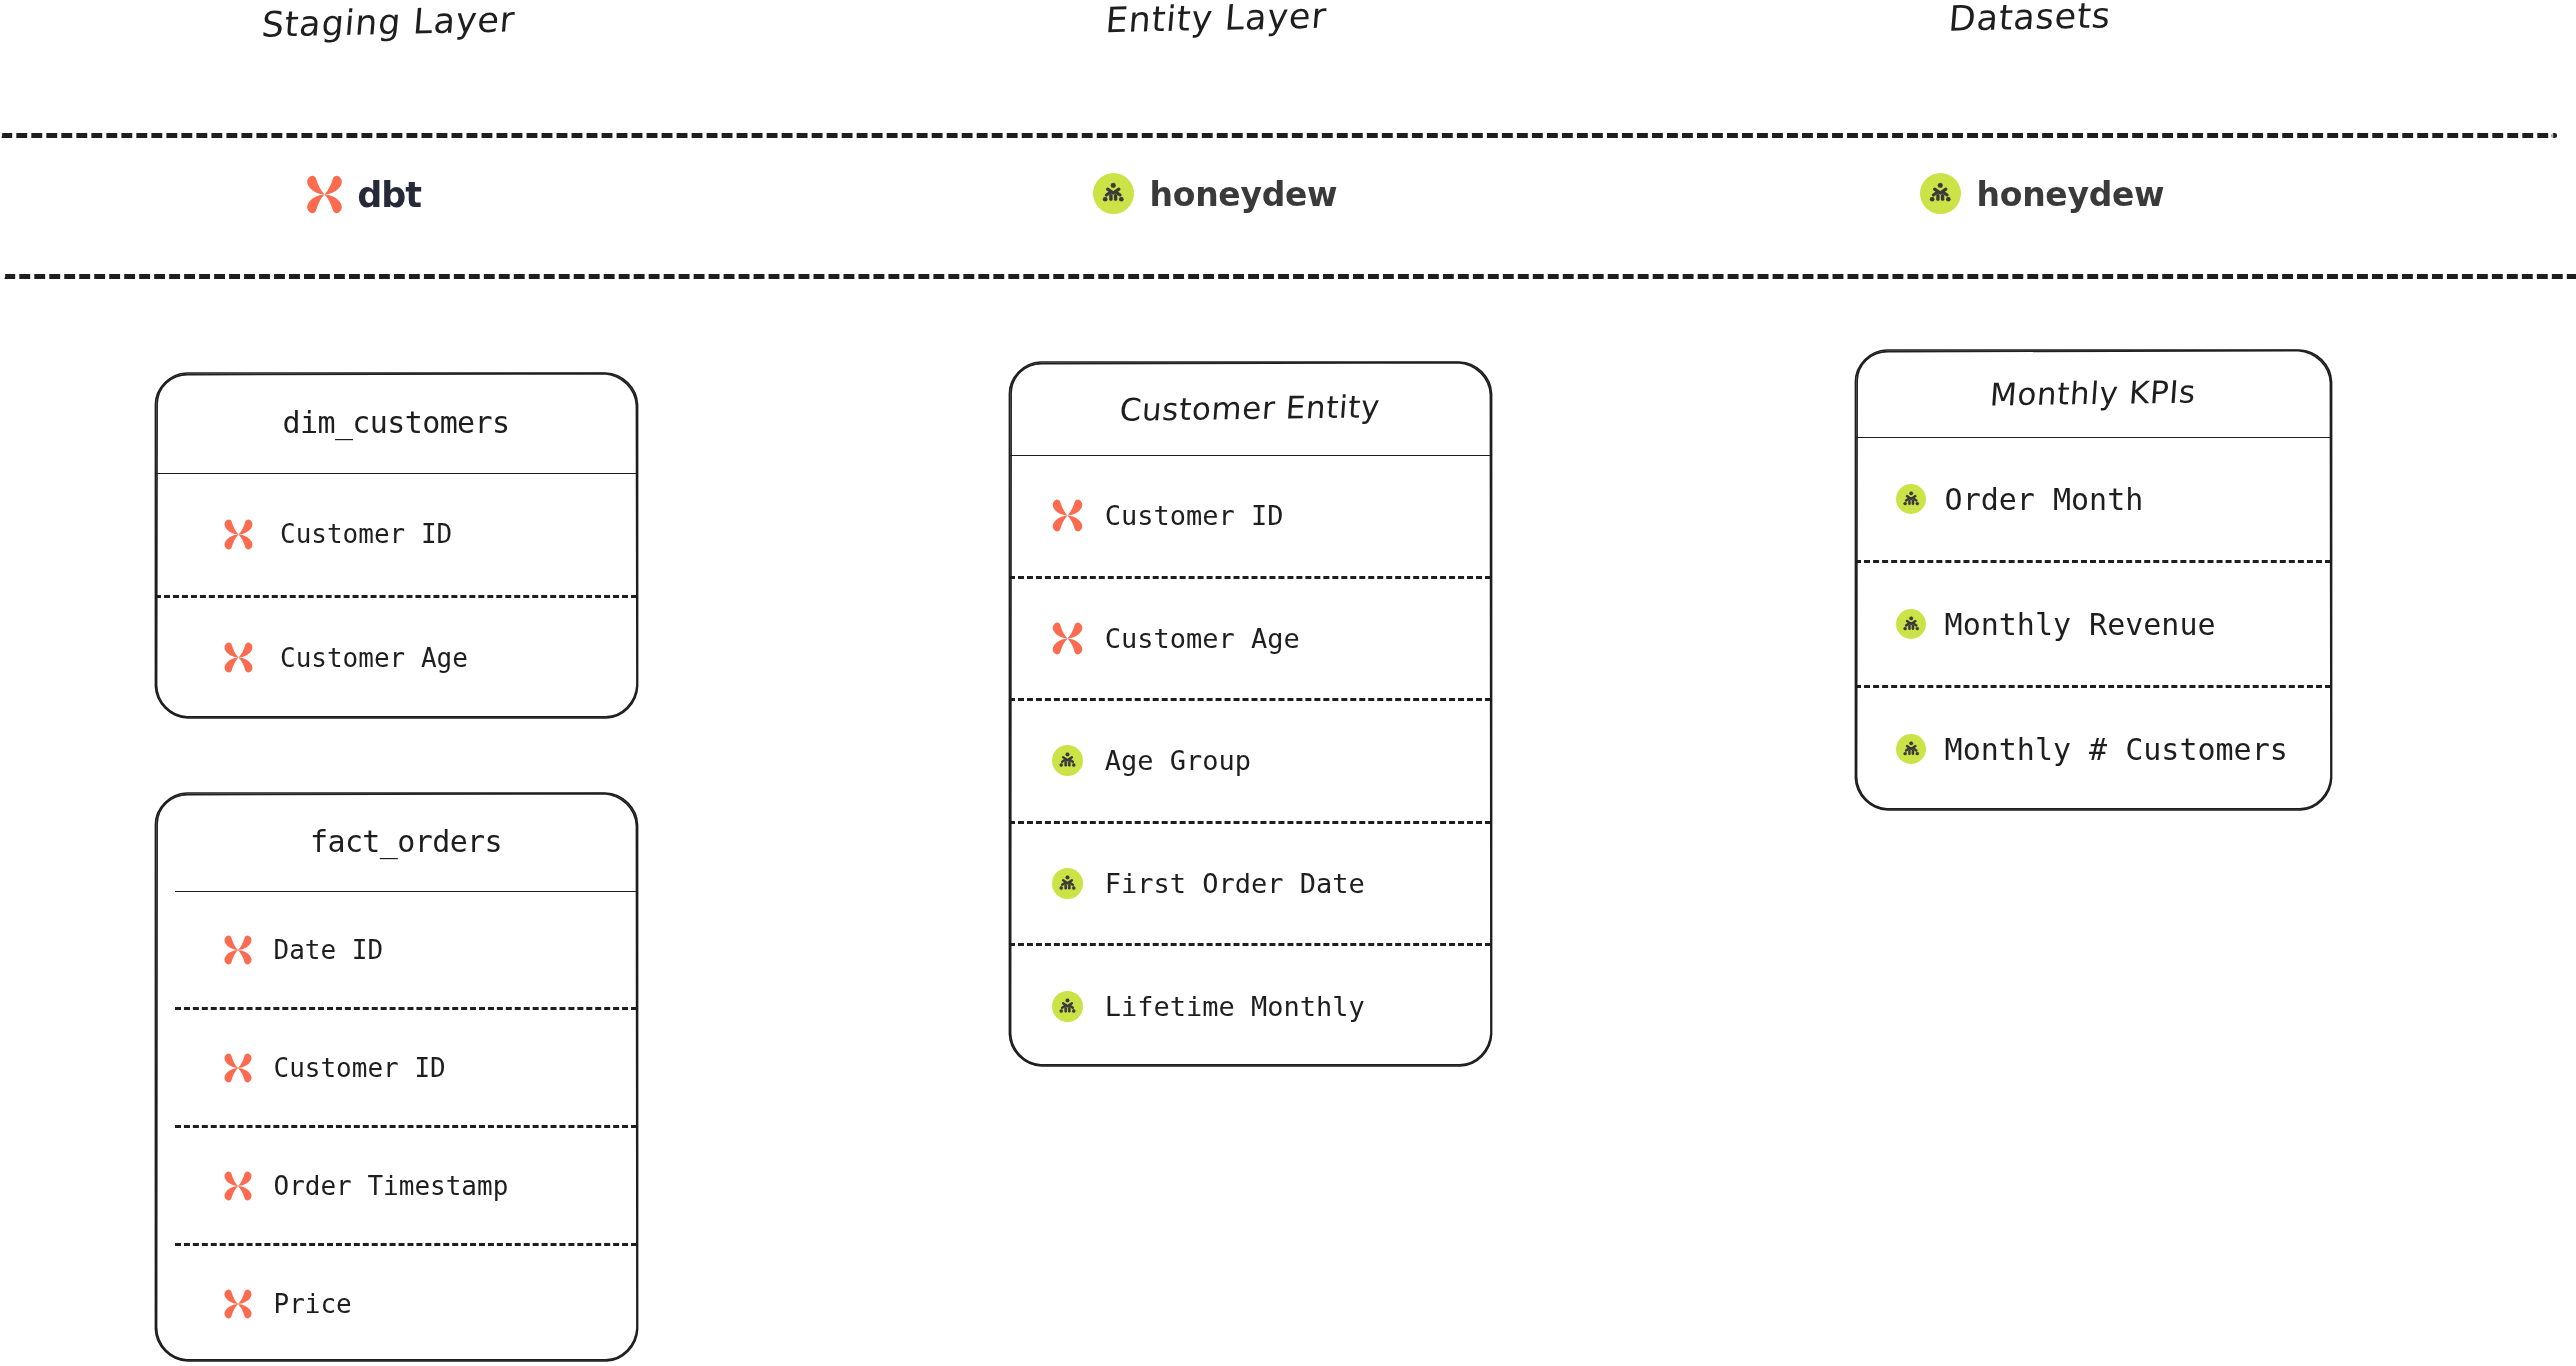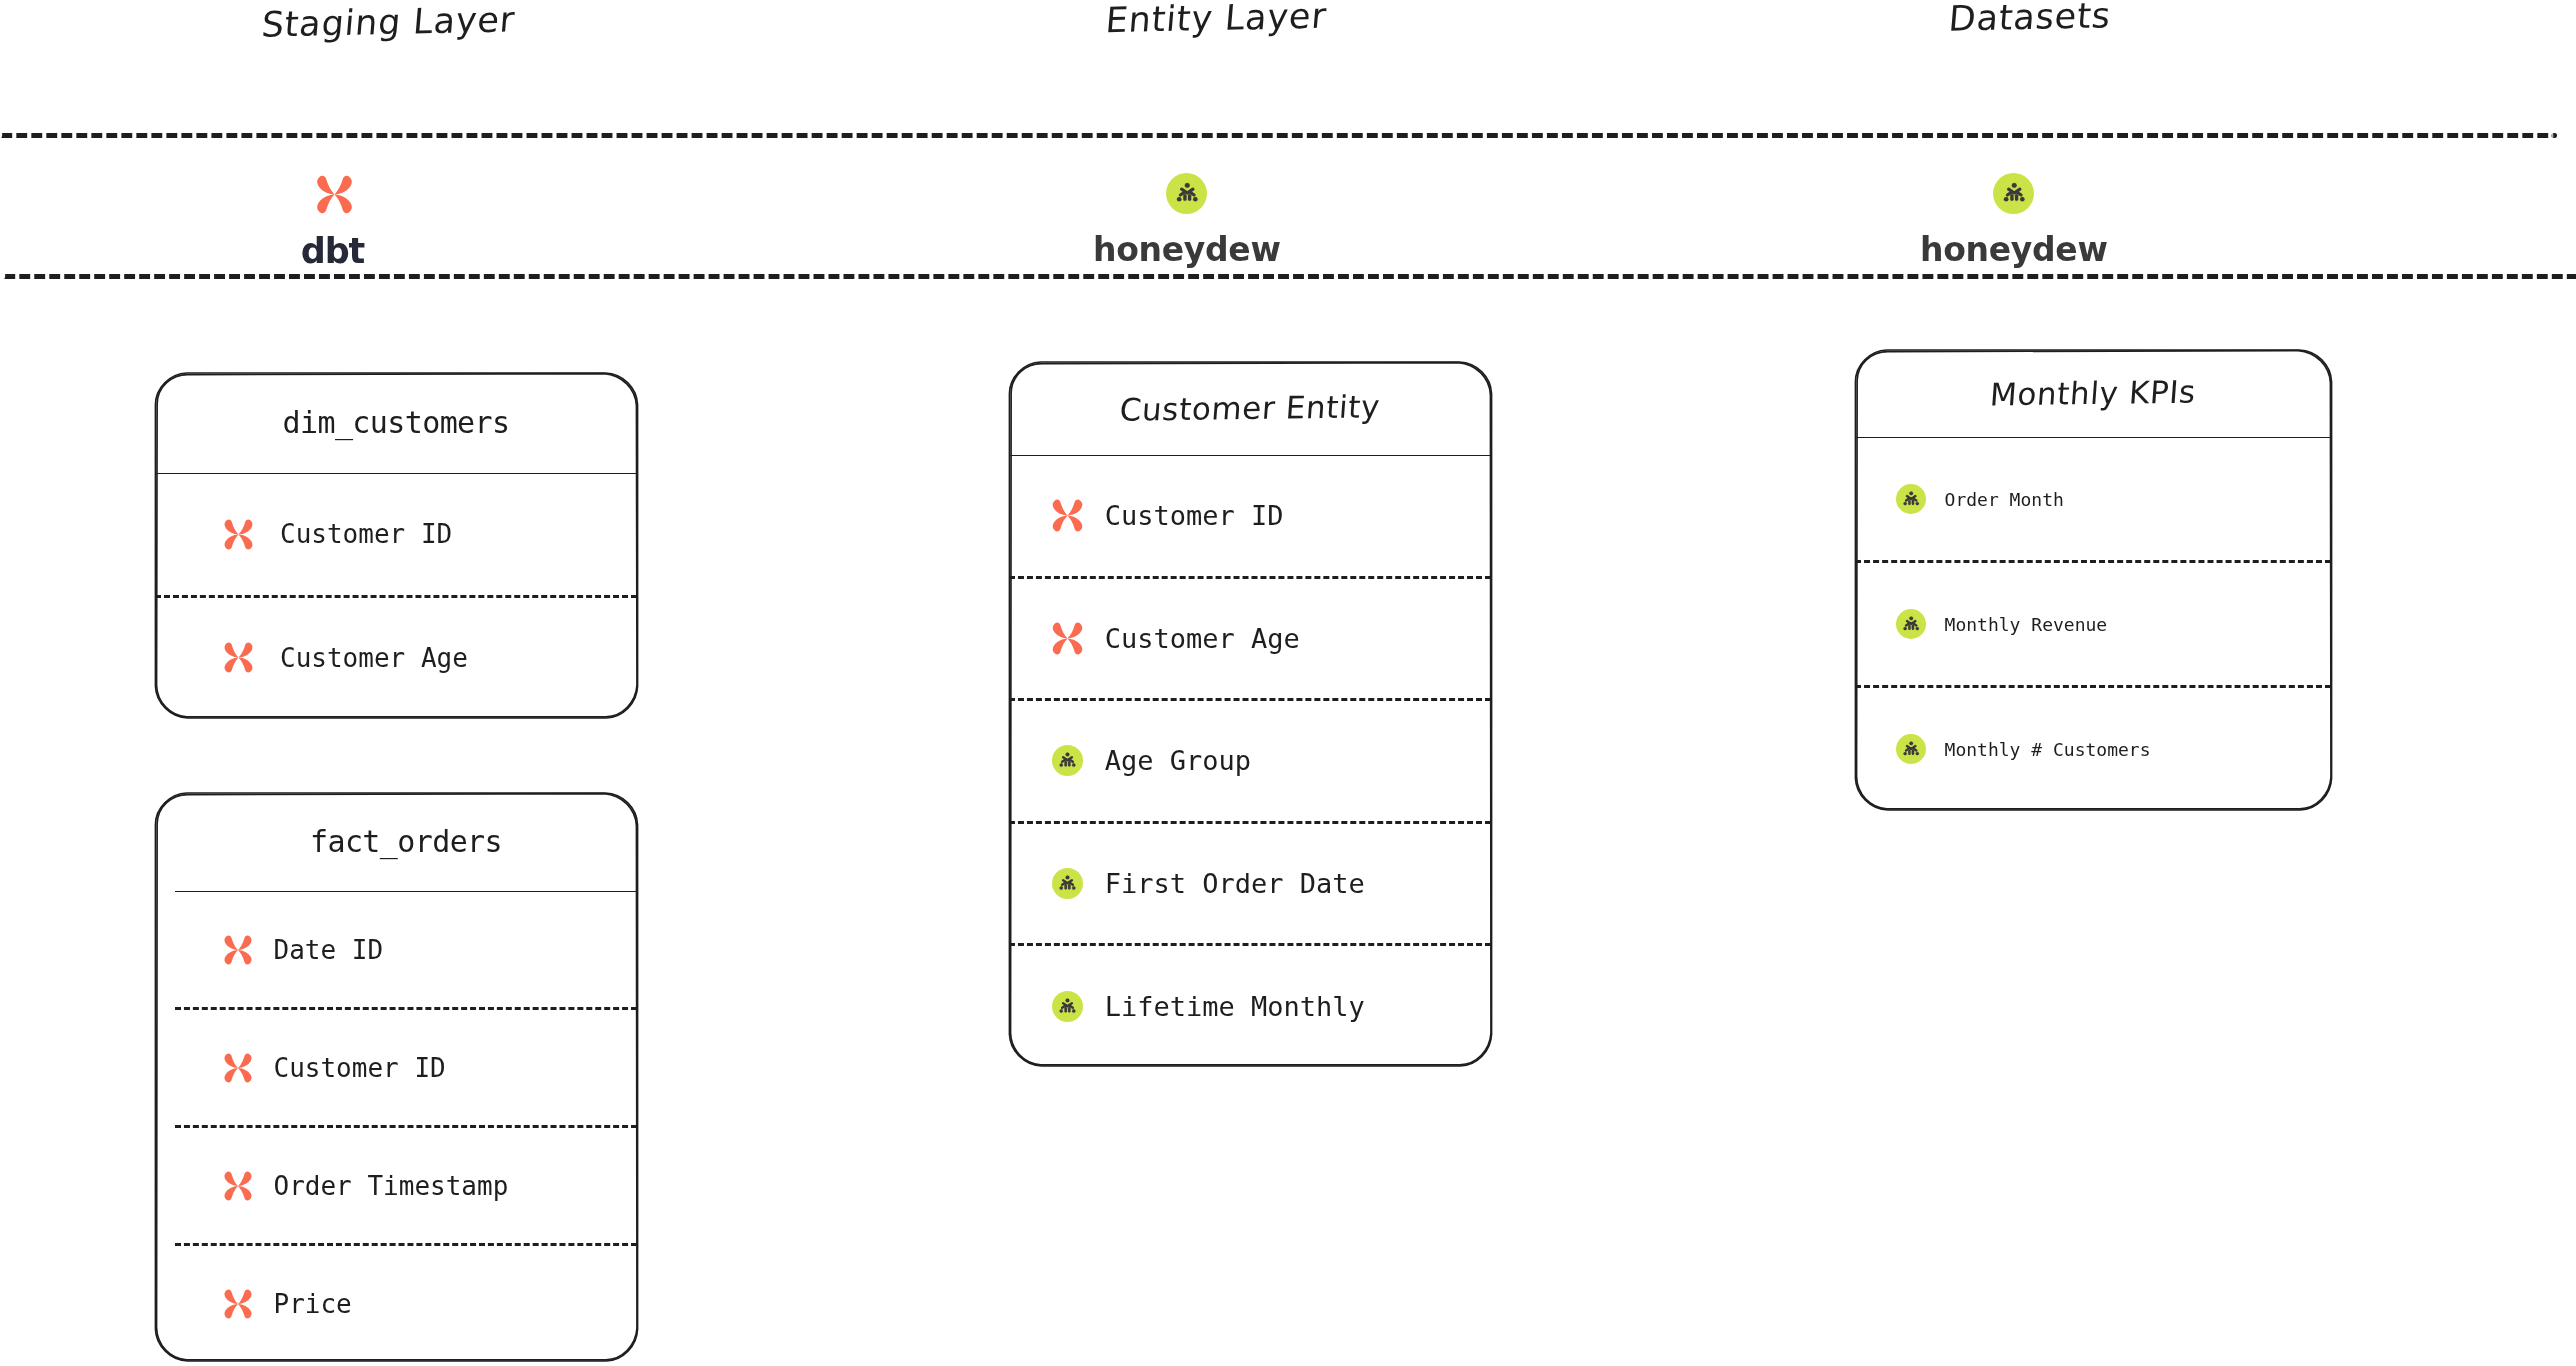--- a/index.html
+++ b/index.html
@@ -45,23 +45,22 @@
     border-top: 5px dashed #1e1e1e;
     border-radius: 2.2px;
   }
   .hrule.r1 { top: 133px; width: 2557px; }
   .hrule.r2 { top: 274px; width: 2576px; left: 3.3px; }
 
   
   .toolrow {
     position: absolute;
     display: flex;
-    align-items: center;
+    align-items: flex-end;
     gap: 15.6px;
-    flex-direction: column;
   }
   .toolrow.g0 { left: 304px;  top: 174px; }
   .toolrow.g1 { left: 1093px; top: 173px; }
   .toolrow.g2 { left: 1920px; top: 173px; }
 
   .dbt-mark {
     width: 41px;
     height: 41px;
     flex: 0 0 auto;
   }
@@ -189,21 +188,21 @@
   #card-customer-entity { left: 1009px; top: 361px; width: 482px; height: 705px; }
   #card-customer-entity .card-title { height: 94px; }
   #card-customer-entity .row { padding-left: 27px; }
   #card-customer-entity .row-icon { width: 62px; }
   #card-customer-entity .row-label { font-size: 27px; margin-left: 6.7px; }
 
   #card-monthly-kpis { left: 1855px; top: 349px; width: 476px; height: 461px; }
   #card-monthly-kpis .card-title { height: 88px; }
   #card-monthly-kpis .row { padding-left: 28px; }
   #card-monthly-kpis .row-icon { width: 56px; }
-  #card-monthly-kpis .row-label { font-size: 18px; margin-left: 5.6px; }
+  #card-monthly-kpis .row-label { font-size: 30px; margin-left: 5.6px; }
 </style>
 </head>
 <body>
 
 <svg width="0" height="0" style="position:absolute" aria-hidden="true">
   <defs>
 
     <symbol id="sym-dbt-x" viewBox="0 0 100 100">
       <path d="M50 50
                C 41 41 34 27 30 13

